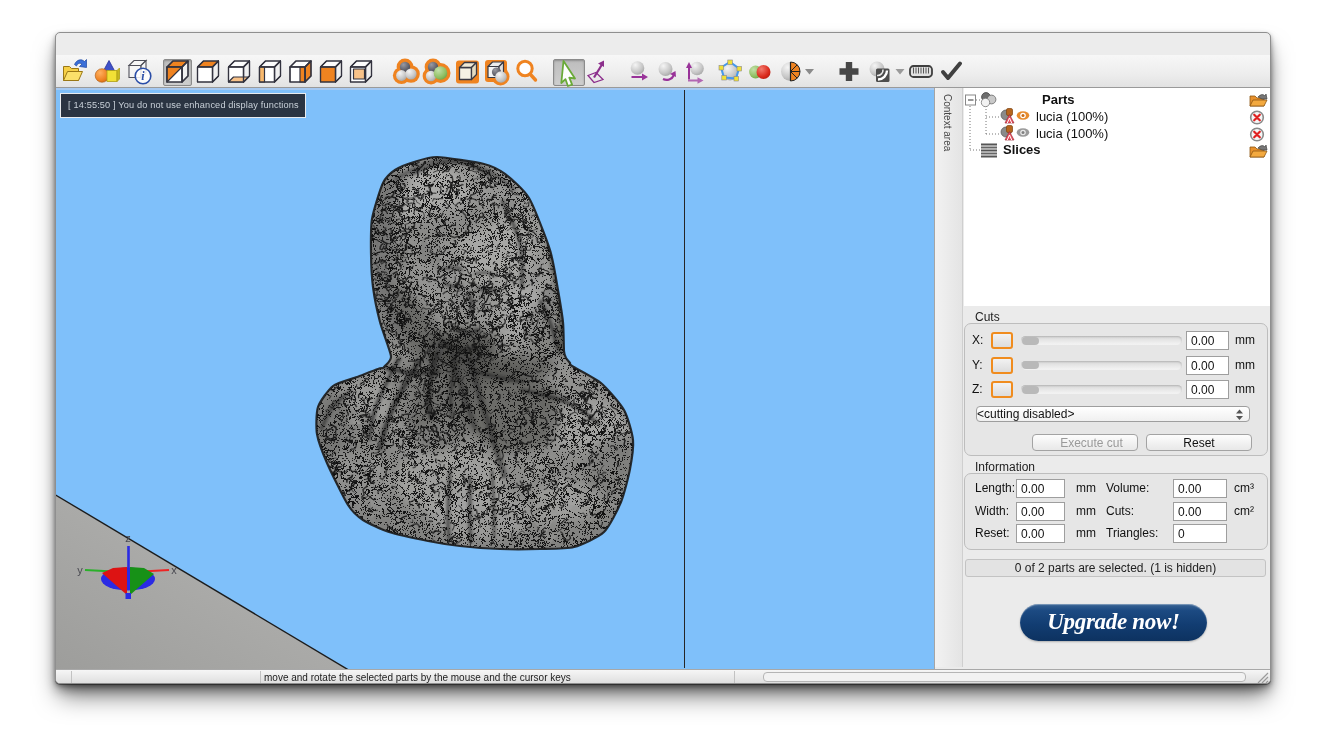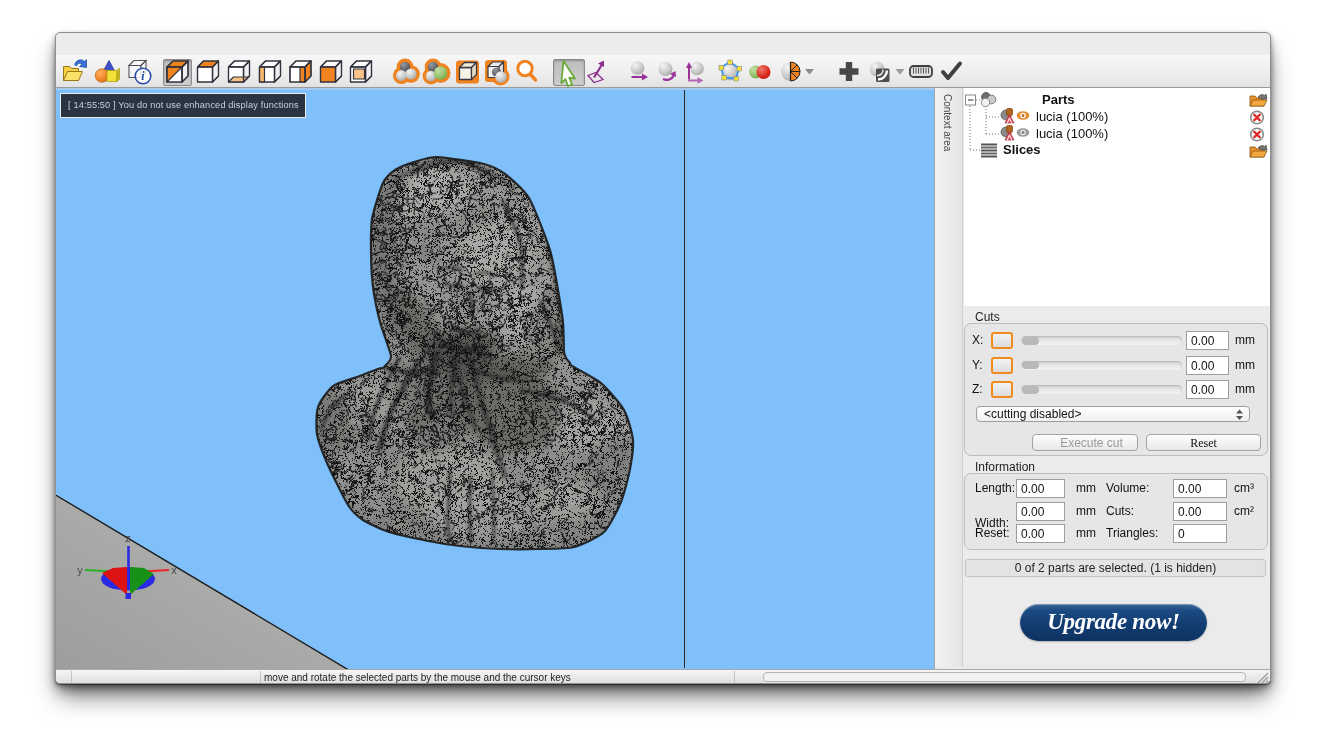--- a/index.html
+++ b/index.html
@@ -1686,37 +1686,37 @@
         </div>
       <div class="nfield" style="left:251px; top:267.5px;">0.00</div>
       <div class="ufield" style="left:300px; top:269.5px;">mm</div>
       <div class="axlabel" style="left:37px; top:294px;">Z:</div>
       <div class="obox" style="left:56px; top:293px;"></div>
       <div class="slider" style="left:86px; top:297px;">
           <div class="thumb"></div>
         </div>
       <div class="nfield" style="left:251px; top:292px;">0.00</div>
       <div class="ufield" style="left:300px; top:294px;">mm</div>
-      <div class="combo" style="left:41px; top:318px; width:274px; height:16px; line-height:15px; padding-left:7px;">&lt;cutting disabled&gt;
+      <div class="combo" style="left:41px; top:318px; width:274px; height:16px; line-height:15px; ">&lt;cutting disabled&gt;
         <svg width="9" height="12" style="position:absolute;right:5px;top:2px;">
             <path d="M4.5 0.5 L8 4.5 L1 4.5 Z M4.5 11 L1 7 L8 7 Z" fill="#555"></path>
           </svg>
       </div>
       <div class="btn" style="left:97px; top:346px; width:106px; color:#9a9a9a; line-height:16px;padding-left:13px;">Execute cut</div>
-      <div class="btn" style="left:211px; top:346px; width:115px; color:#111; line-height:16px;font-family:Liberation Serif, serif;">Reset</div>
+      <div class="btn" style="left:211px; top:346px; width:106px; color:#111; line-height:16px;">Reset</div>
 
       <div class="glabel" style="left:40px; top:372px;">Information</div>
       <div class="gbox" style="left:29px; top:385px; width:304px; height:77px;"></div>
       <div class="axlabel" style="left:40px; top:393px;">Length:</div>
       <div class="nfield" style="left:81px; top:391px; width:49px;">0.00</div>
       <div class="ufield" style="left:141px; top:393px;">mm</div>
       <div class="axlabel" style="left:171px; top:393px;">Volume:</div>
       <div class="nfield" style="left:238px; top:391px; width:54px;">0.00</div>
       <div class="ufield" style="left:299px; top:393px;">cm³</div>
-      <div class="axlabel" style="left:40px; top:415.5px;margin-top:12px;">Width:</div>
+      <div class="axlabel" style="left:40px; top:415.5px;">Width:</div>
       <div class="nfield" style="left:81px; top:413.5px; width:49px;">0.00</div>
       <div class="ufield" style="left:141px; top:415.5px;">mm</div>
       <div class="axlabel" style="left:171px; top:415.5px;">Cuts:</div>
       <div class="nfield" style="left:238px; top:413.5px; width:54px;">0.00</div>
       <div class="ufield" style="left:299px; top:415.5px;">cm²</div>
       <div class="axlabel" style="left:40px; top:438px;">Reset:</div>
       <div class="nfield" style="left:81px; top:436px; width:49px;">0.00</div>
       <div class="ufield" style="left:141px; top:438px;">mm</div>
       <div class="axlabel" style="left:171px; top:438px;">Triangles:</div>
       <div class="nfield" style="left:238px; top:436px; width:54px;">0</div>

